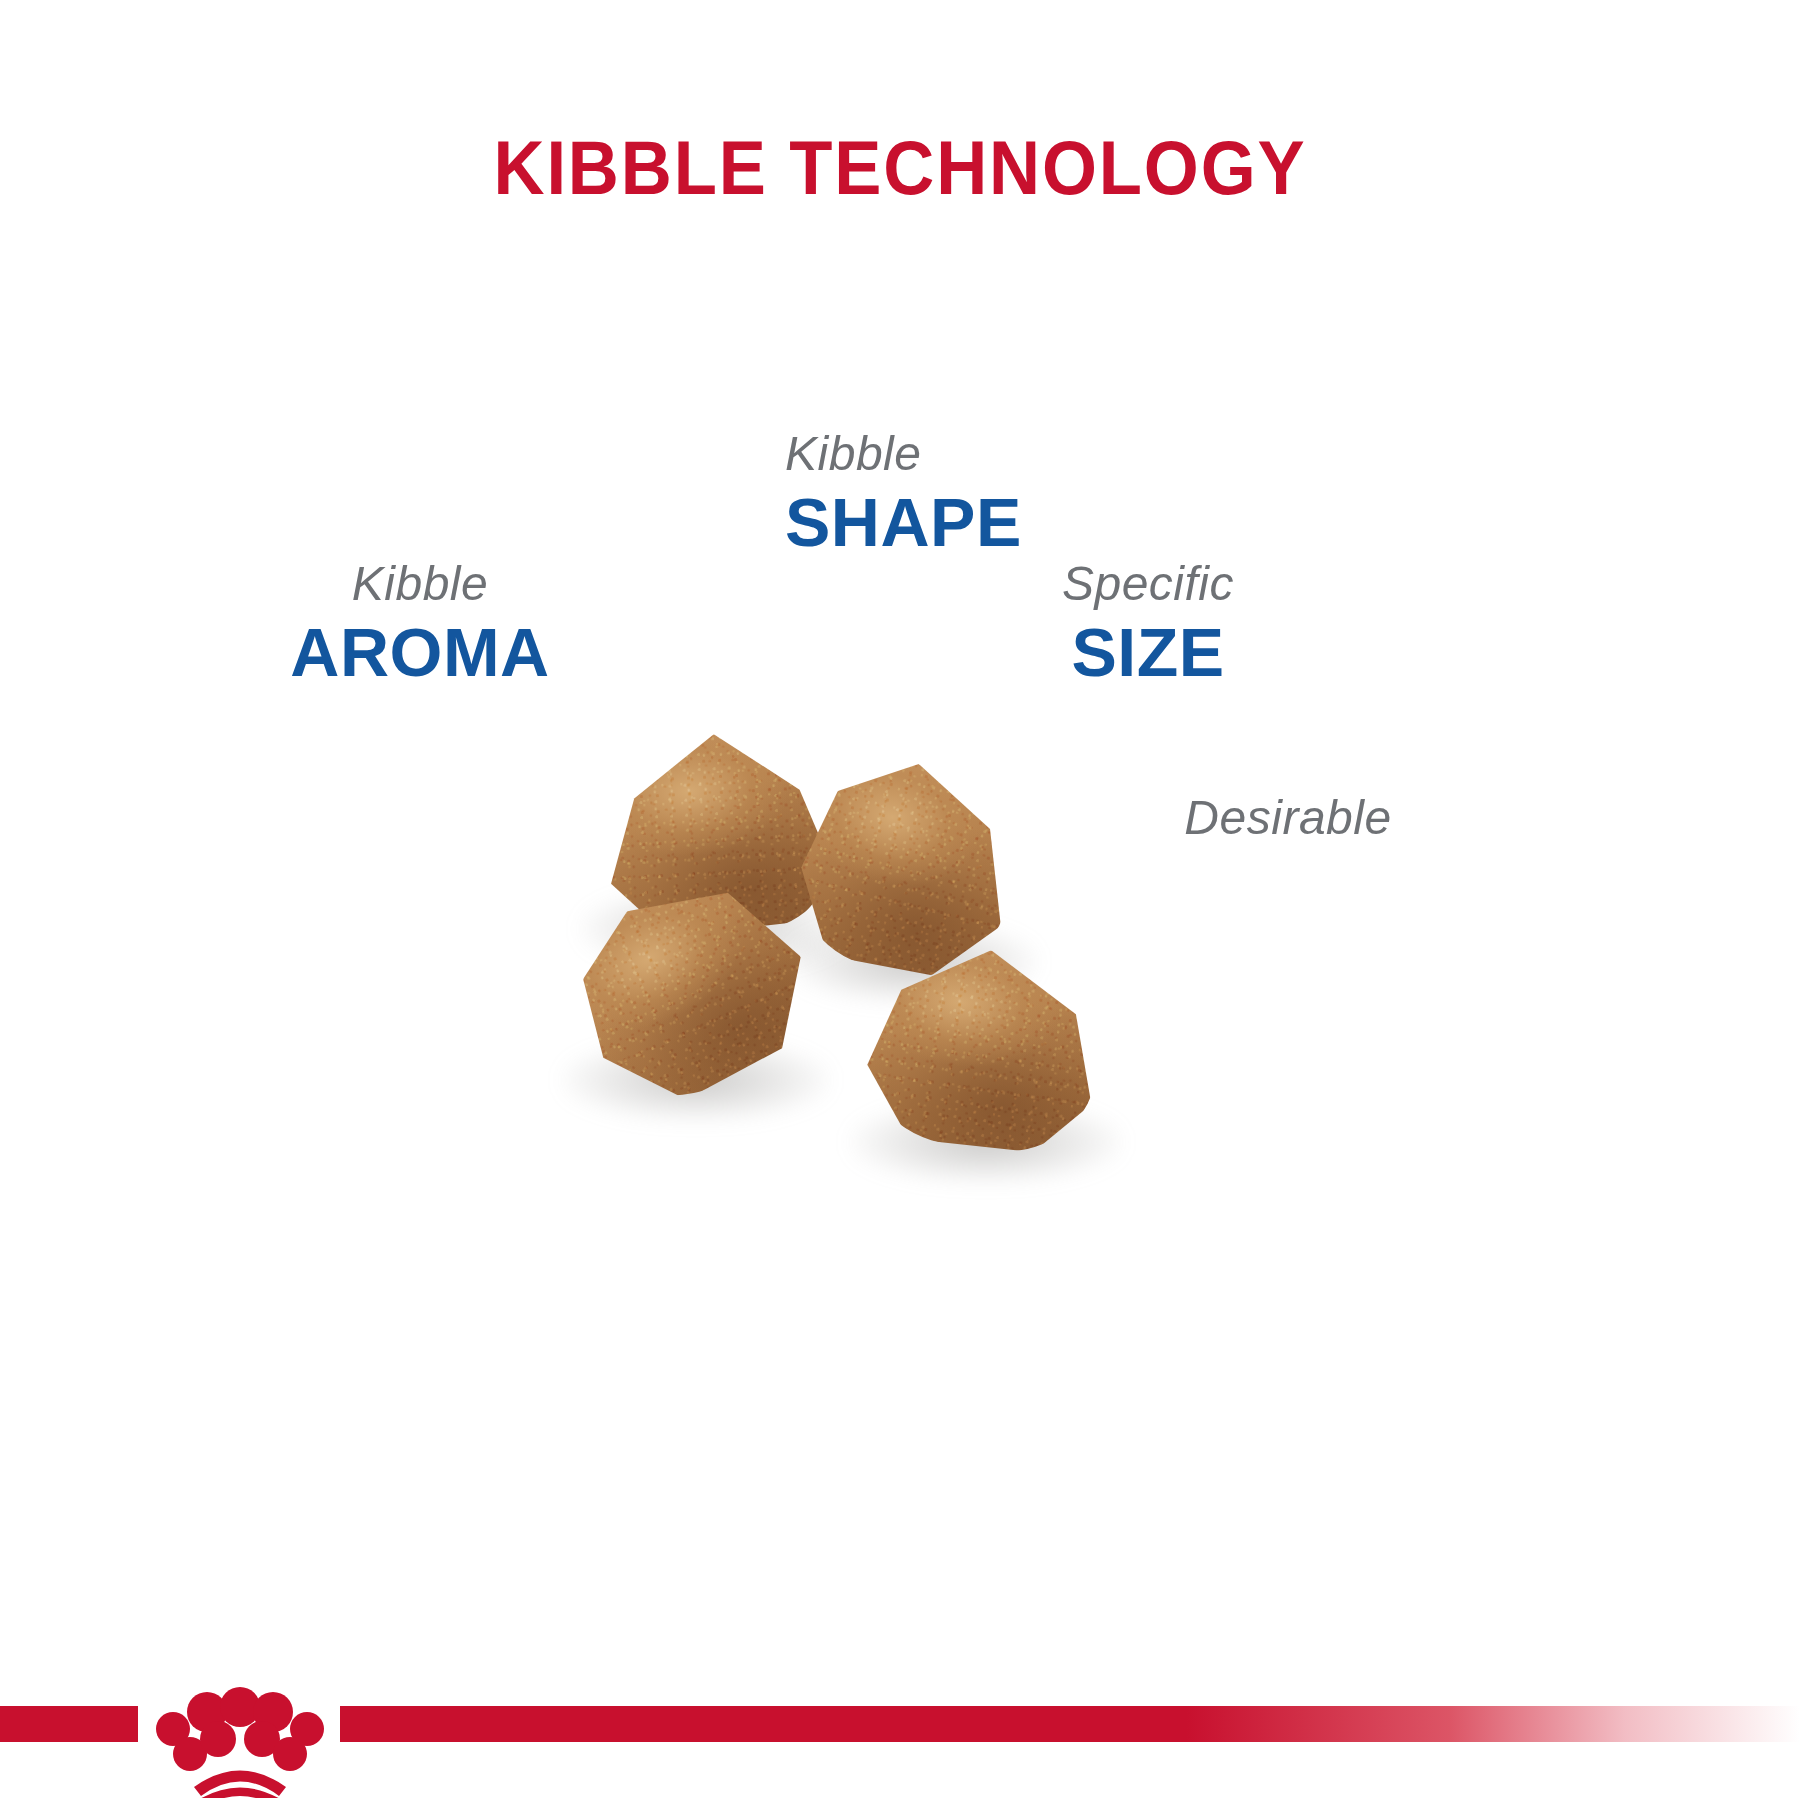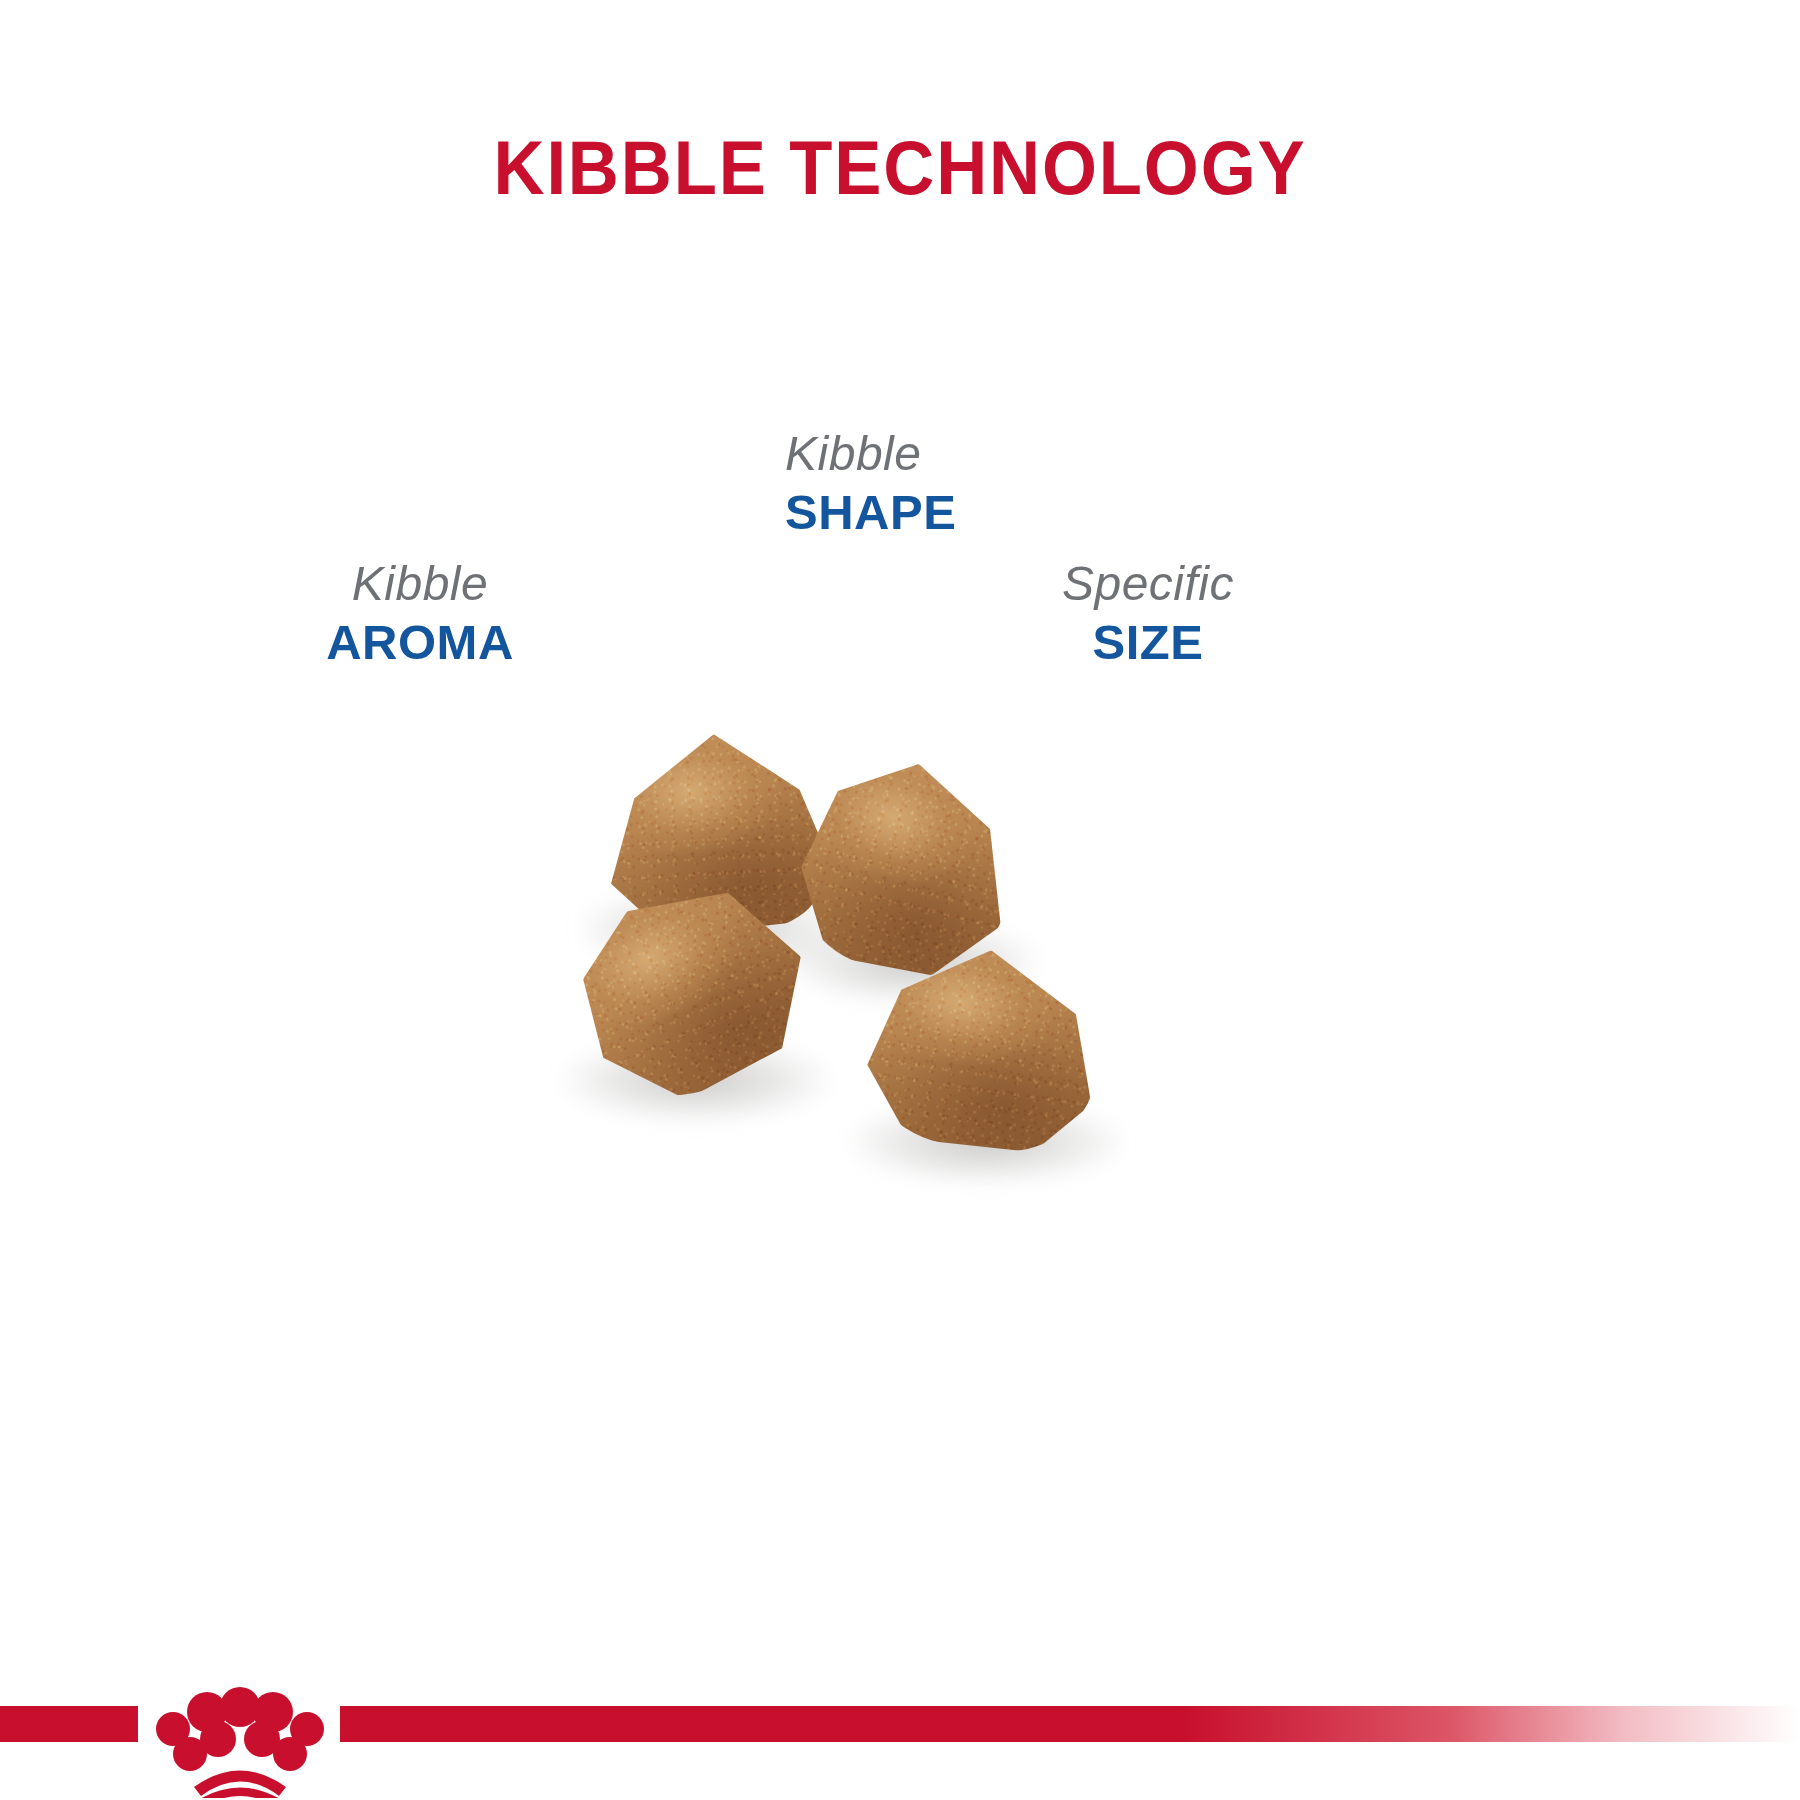--- a/index.html
+++ b/index.html
@@ -53,21 +53,21 @@
     font-style: italic;
     font-weight: 400;
     font-size: 48px;
     color: #6E7175;
     letter-spacing: 0.5px;
   }
   .feature .noun {
     display: block;
     font-family: "Liberation Sans", sans-serif;
     font-weight: 700;
-    font-size: 49px;
+    font-size: 68px;
     color: #13569E;
     letter-spacing: 0.5px;
     margin-top: 10px;
   }
 
   
   #feat-shape   { left: 785px;  top: 414px; }
   #feat-aroma   { left: 420px;  top: 544px; transform: translateX(-50%); text-align: center; }
   #feat-size    { left: 1148px; top: 544px; transform: translateX(-50%); text-align: center; }
   #feat-texture { left: 312px;  top: 778px; transform: translateX(-50%); text-align: center; }
@@ -205,20 +205,21 @@
     <span class="noun">AROMA</span>
   </div>
 
   <div class="feature" id="feat-size">
     <span class="adj">Specific</span>
     <span class="noun">SIZE</span>
   </div>
 
 
   <div class="feature" id="feat-flavors">
+    <span class="adj">Desirable</span>
   </div>
 
   <div id="bottom-band">
     <div class="red-bar-left"></div>
     <div class="red-bar-right"></div>
 
     <svg id="crown-logo" viewBox="0 0 216 116" xmlns="http://www.w3.org/2000/svg">
       <g fill="#C8102E">
 
         <circle cx="41" cy="47" r="17"></circle>

